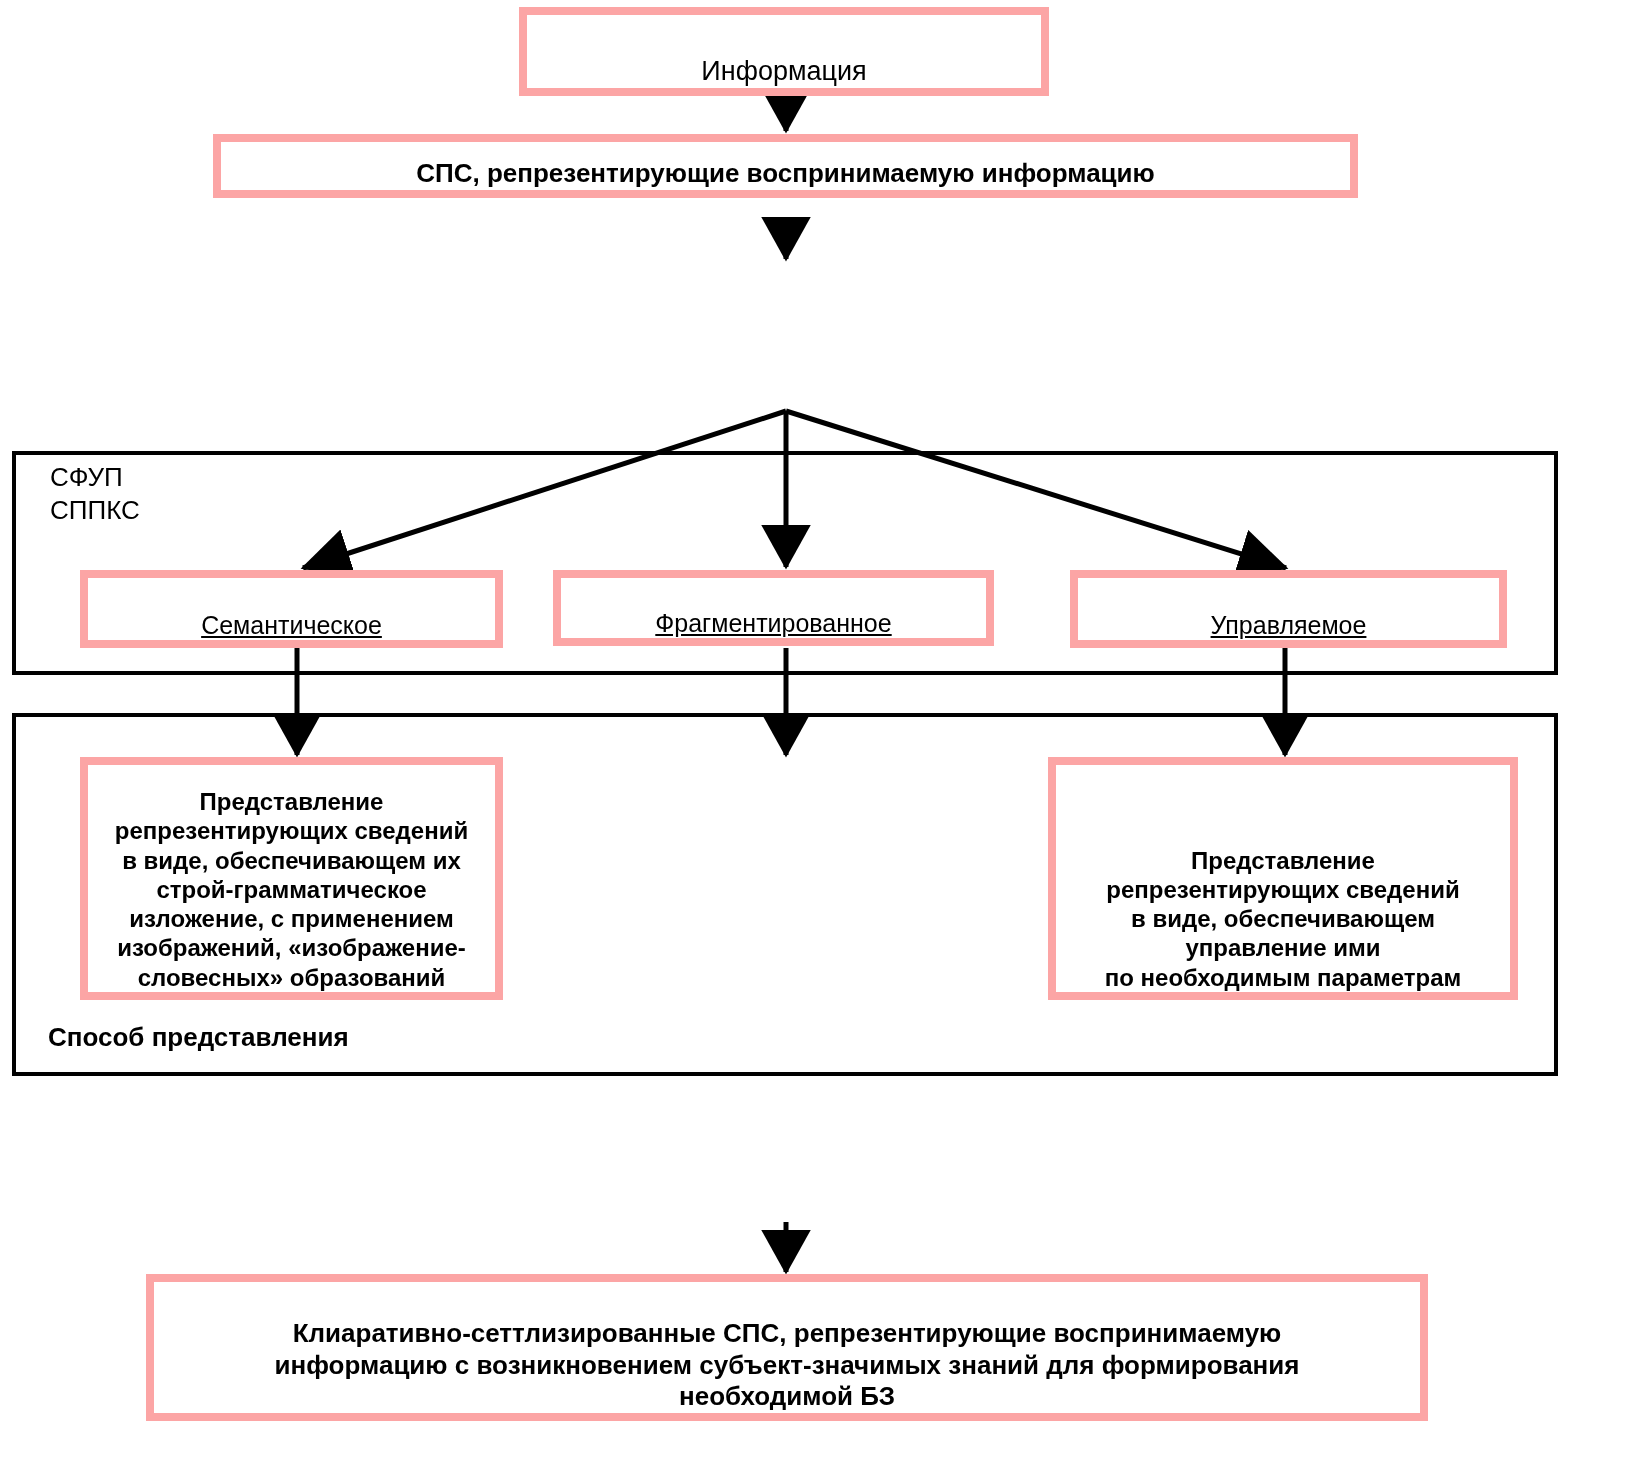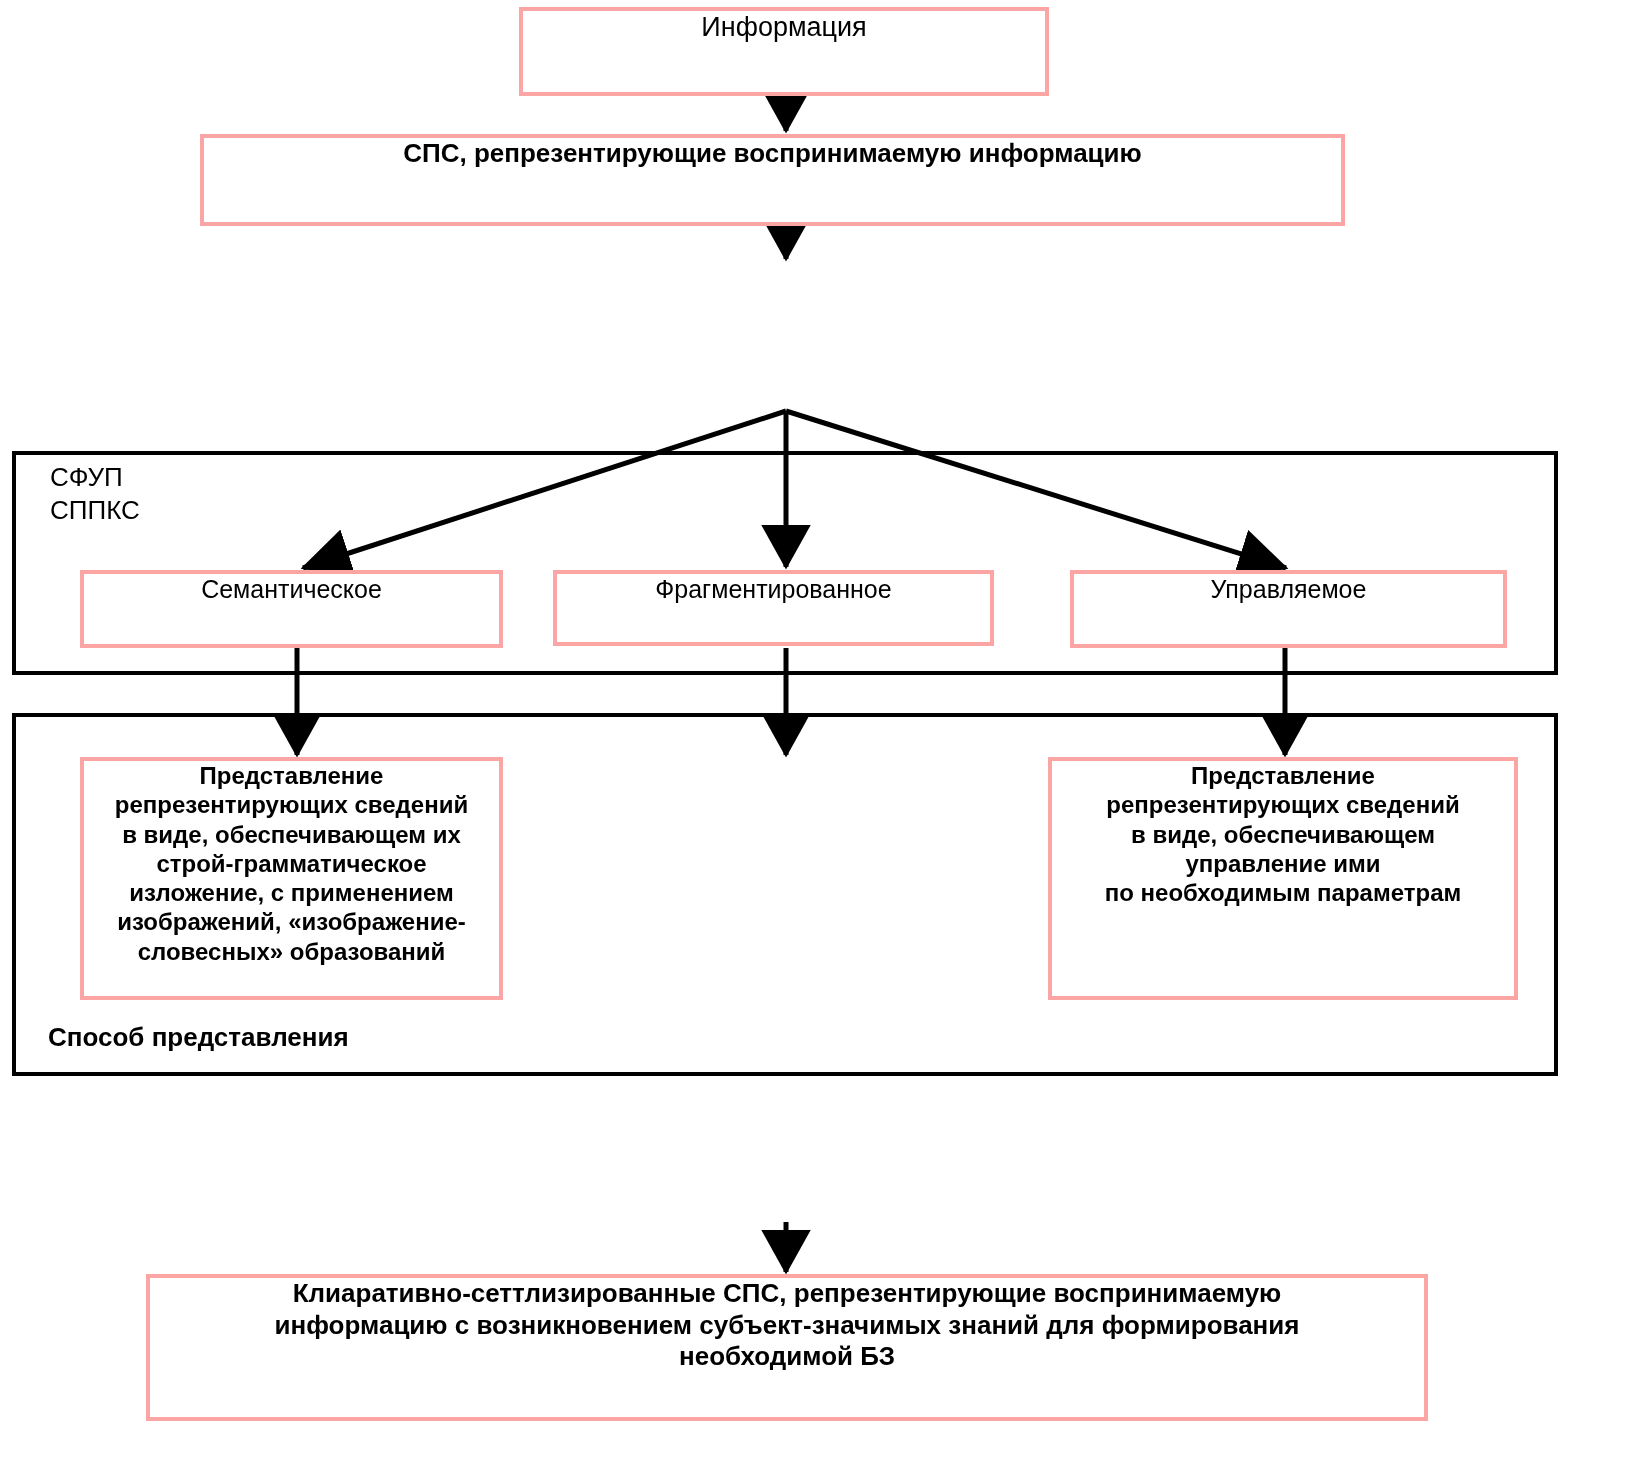--- a/index.html
+++ b/index.html
@@ -20,24 +20,24 @@
     position: absolute;
     left: 0;
     top: 0;
     width: 1642px;
     height: 1478px;
     pointer-events: none;
   }
   .node {
     position: absolute;
     box-sizing: border-box;
-    border: 4px solid #fca5a5;
+    border: 8px solid #fca5a5;
     background: #ffffff;
     display: flex;
-    align-items: flex-start;
+    align-items: flex-end;
     justify-content: center;
     text-align: center;
     line-height: 1.22;
     color: #000;
   }
   .node .txt {
     display: block;
     white-space: pre-line;
     padding: 0 8px;
   }
@@ -49,21 +49,21 @@
   }
   .group-label {
     position: absolute;
     white-space: pre-line;
     line-height: 1.25;
     text-align: left;
   }
   .f-top     { font-size: 27px; font-weight: 400; }
   .f-wide    { font-size: 26px; font-weight: 700; }
   .f-stage   { font-size: 27px; font-weight: 700; }
-  .f-cat     { font-size: 25px; font-weight: 400; }
+  .f-cat     { font-size: 25px; font-weight: 400; text-decoration: underline; }
   .f-detail  { font-size: 24px; font-weight: 700; }
   .f-glabel  { font-size: 26px; font-weight: 400; }
   .f-glabel2 { font-size: 26px; font-weight: 700; }
   .f-bottom  { font-size: 26px; font-weight: 700; }
 </style>
 </head>
 <body>
 
 <div id="stage">
 
@@ -89,21 +89,21 @@
     <line x1="786" y1="648" x2="786" y2="755" stroke="#000" stroke-width="5" marker-end="url(#ah)"></line>
     <line x1="1285" y1="648" x2="1285" y2="755" stroke="#000" stroke-width="5" marker-end="url(#ah)"></line>
 
     <line x1="786" y1="1222" x2="786" y2="1272" stroke="#000" stroke-width="5" marker-end="url(#ah)"></line>
   </svg>
 
   <div class="node f-top" style="left:519px; top:7px; width:530px; height:89px;">
     <span class="txt">Информация</span>
   </div>
 
-  <div class="node f-wide" style="left:200px; top:134px; width:1145px; height:92px;">
+  <div class="node f-wide" style="left:213px; top:134px; width:1145px; height:64px;">
     <span class="txt">СПС, репрезентирующие воспринимаемую информацию</span>
   </div>
 
 
   <div class="group-box" style="left:12px; top:451px; width:1546px; height:224px;"></div>
   <div class="group-label f-glabel" style="left:50px; top:461px; width:260px;">СФУП
 СППКС</div>
 
   <div class="node f-cat" style="left:80px; top:570px; width:423px; height:78px;">
     <span class="txt">Семантическое</span>

